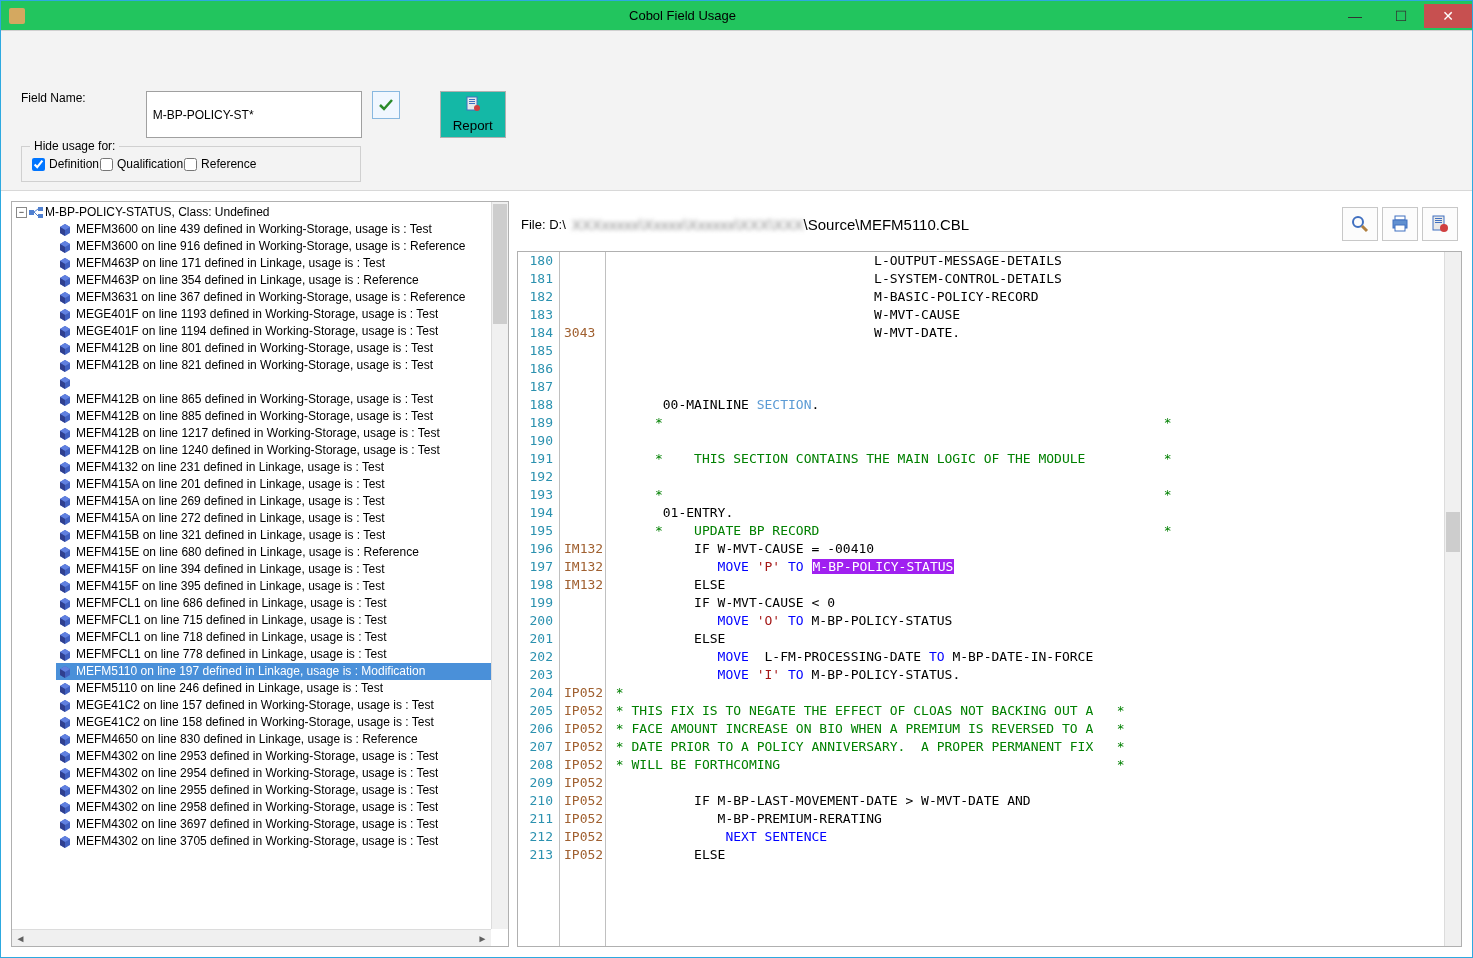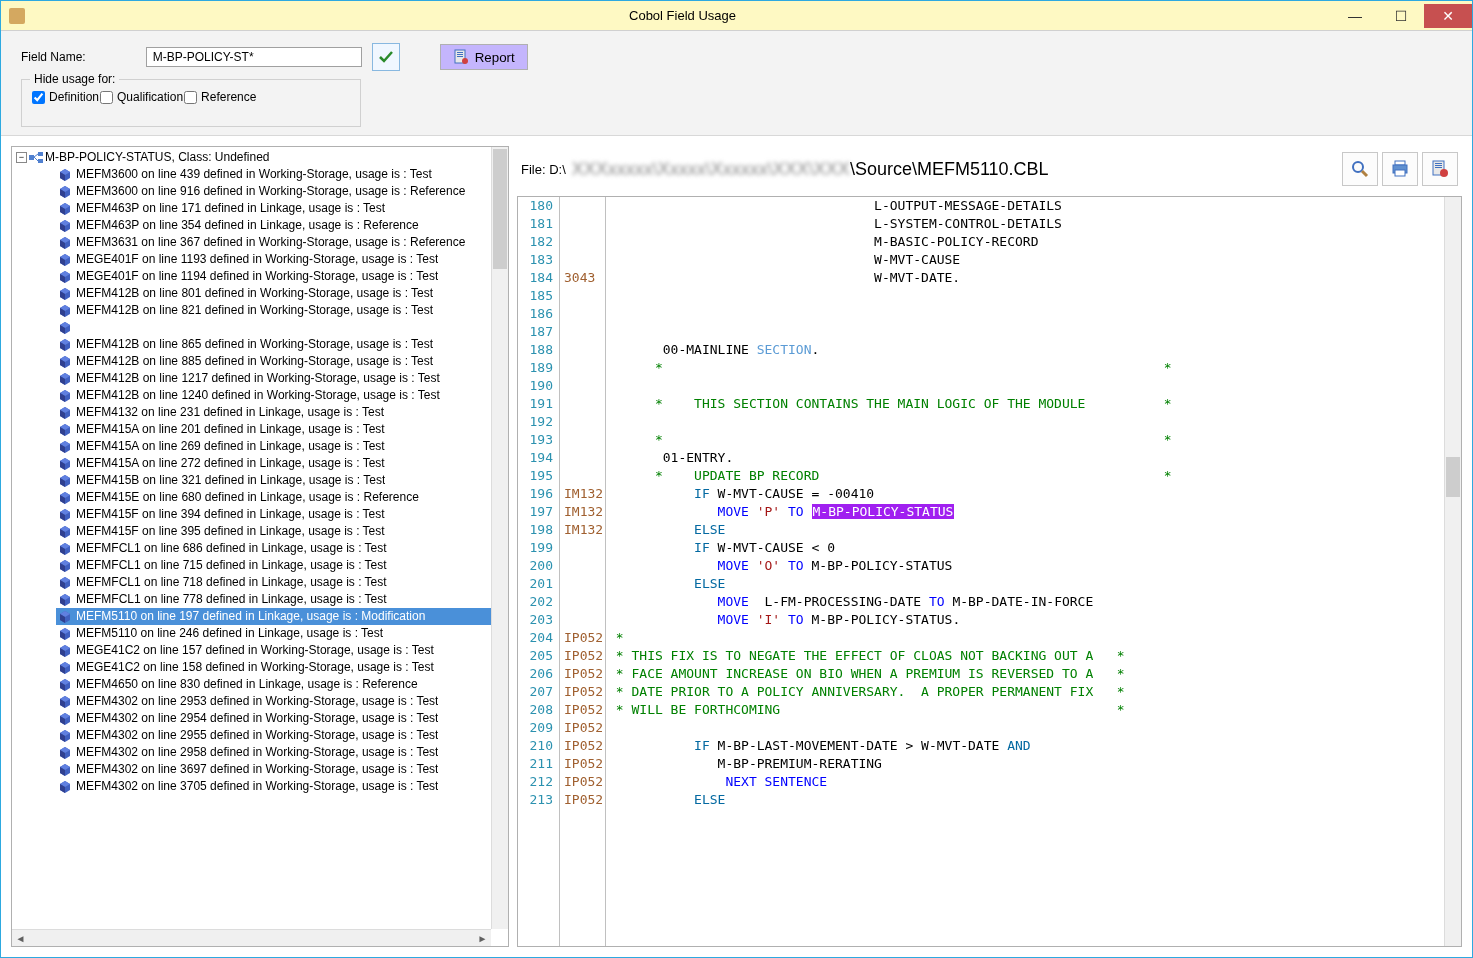--- a/index.html
+++ b/index.html
@@ -1,35 +1,35 @@
 <!DOCTYPE html>
 <html><head>
 <meta charset="utf-8">
 <style>
 * { margin: 0; padding: 0; box-sizing: border-box; }
 body { font-family: 'Segoe UI', Tahoma, sans-serif; font-size: 12px; background: #fff; overflow: hidden; }
 
 .window { width: 1473px; height: 958px; border: 1px solid #2da9e0; display: flex; flex-direction: column; }
-.titlebar { height: 30px; background: #fef9c3; display: flex; align-items: center; border-bottom: 1px solid #d0d0d0; }
+.titlebar { height: 30px; background: #22c55e; display: flex; align-items: center; border-bottom: 1px solid #d0d0d0; }
 .titlebar-icon { width: 16px; height: 16px; margin: 0 8px; background: #d4a860; border-radius: 2px; }
 .titlebar-title { flex: 1; text-align: center; font-size: 13px; color: #000; }
 .titlebar-controls { display: flex; }
 .titlebar-btn { width: 46px; height: 24px; display: flex; align-items: center; justify-content: center; font-size: 14px; cursor: pointer; }
 .titlebar-btn.close { background: #c75050; color: #fff; width: 48px; }
 .titlebar-btn.min, .titlebar-btn.max { color: #333; }
 
 .toolbar { padding: 12px 20px 8px; background: #f3f3f3; border-bottom: 1px solid #d8d8d8; }
-.toolbar-row { display: flex; align-items: center; gap: 10px; margin-bottom: 8px; }
+.toolbar-row { display: flex; gap: 10px; margin-bottom: 8px; margin-top: 48px; }
 .toolbar-label { font-size: 12px; color: #000; }
 .field-input { width: 216px; padding: 2px 6px; border: 1px solid #a0a0a0; font-size: 12px; background:#fff; }
 .icon-btn { width: 28px; height: 28px; border: 1px solid #88b8e0; background: #f0f7ff; display: flex; align-items: center; justify-content: center; cursor: pointer; }
-.report-btn { padding: 4px 12px; border: 1px solid #b0b0b0; background: #c4b5fd; display: flex; align-items: center; gap: 6px; cursor: pointer; }
+.report-btn { padding: 4px 12px; border: 1px solid #b0b0b0; background: #14b8a6; display: flex; align-items: center; gap: 6px; cursor: pointer; flex-direction: column; }
 .report-icn { width:16px; height:16px; }
 
-.hide-group { border: 1px solid #d0d0d0; padding: 6px 10px 22px; margin-top: 2px; width: 340px; background:#f3f3f3; position:relative; }
+.hide-group { border: 1px solid #d0d0d0; padding: 6px 10px 10px; margin-top: 2px; width: 340px; background:#f3f3f3; position:relative; }
 .hide-legend { position: absolute; top: -8px; left: 8px; background: #f3f3f3; padding: 0 4px; font-size: 12px; }
 .hide-checks { display: flex; gap: 1px; margin-top:4px; }
 .check-item { display: flex; align-items: center; gap: 4px; }
 .check-item input { width: 13px; height: 13px; }
 
 .main-area { flex: 1; display: flex; padding: 10px; gap: 8px; background: #fff; overflow:hidden; }
 .tree-panel { width: 498px; border: 1px solid #b0b0b0; display: flex; flex-direction: column; background: #fff; overflow: hidden; position:relative; }
 .tree-content { flex: 1; overflow: hidden; padding: 2px 0 2px 4px; font-size: 12px; line-height: 17px; position:relative; }
 .tree-root { display: flex; align-items: center; gap: 2px; }
 .tree-toggle { width: 11px; height: 11px; border: 1px solid #888; display: flex; align-items: center; justify-content: center; font-size: 9px; line-height:1; cursor: pointer; background:#fff; }
@@ -41,33 +41,33 @@
 .tree-icon { width: 14px; height: 14px; flex-shrink: 0; }
 .tree-item-label { overflow: hidden; text-overflow: ellipsis; }
 .tree-scroll-v { position:absolute; right:0; top:0; bottom:17px; width:17px; background:#f0f0f0; border-left:1px solid #dcdcdc; }
 .tree-thumb-v { position:absolute; left:1px; right:1px; top:2px; height:120px; background:#cdcdcd; }
 .tree-scroll-h { position:absolute; left:0; right:17px; bottom:0; height:17px; background:#f0f0f0; border-top:1px solid #dcdcdc; display:flex; align-items:center; }
 .tree-scroll-h .arrow { width:17px; height:17px; display:flex; align-items:center; justify-content:center; color:#606060; font-size:10px; }
 
 .code-panel { flex: 1; display: flex; flex-direction: column; overflow:hidden; }
 .code-header { display: flex; align-items: center; padding: 6px 4px 10px; gap: 6px; }
 .file-label { font-size: 13px; }
-.file-path { font-size: 18px; }
+.file-path { font-size: 15px; }
 .file-path .blur { filter: blur(2px); color:#888; }
 .code-toolbar { margin-left: auto; display: flex; gap: 4px; }
 .code-tb-btn { width: 36px; height: 34px; border: 1px solid #c8c8c8; background: #fcfcfc; display: flex; align-items: center; justify-content: center; cursor: pointer; }
 
 .code-body { flex: 1; border: 1px solid #b0b0b0; background: #fff; display: flex; overflow: hidden; position:relative; }
 .gutter { width: 42px; background: #fff; border-right: 1px solid #c0c0c0; text-align: right; padding-right: 6px; font-family: Consolas, monospace; font-size: 13px; line-height: 18px; color: #2b91af; }
 .seq-col { width: 46px; border-right: 1px solid #c0c0c0; font-family: Consolas, monospace; font-size: 13px; line-height: 18px; color: #a06030; padding-left: 4px; }
 .code-lines { flex: 1; font-family: Consolas, monospace; font-size: 13px; line-height: 18px; padding-left: 2px; overflow: hidden; white-space: pre; }
 .cl { height: 18px; }
 .c-green { color: #008000; }
 .c-blue { color: #0000ff; }
-.c-purple { color: #0369a1; }
+.c-purple { color: #000000; }
 .c-brown { color: #a06030; }
 .hl { background: #a020f0; color: #fff; padding: 0 1px; }
 .c-lightblue { color:#5b9bd5; }
 .c-red { color:#a31515; }
 
 .code-scroll-v { position:absolute; right:0; top:0; bottom:0; width:17px; background:#f0f0f0; border-left:1px solid #dcdcdc; }
 .code-thumb-v { position:absolute; left:1px; right:1px; top:260px; height:40px; background:#cdcdcd; }
 </style>
 </head>
 <body>

